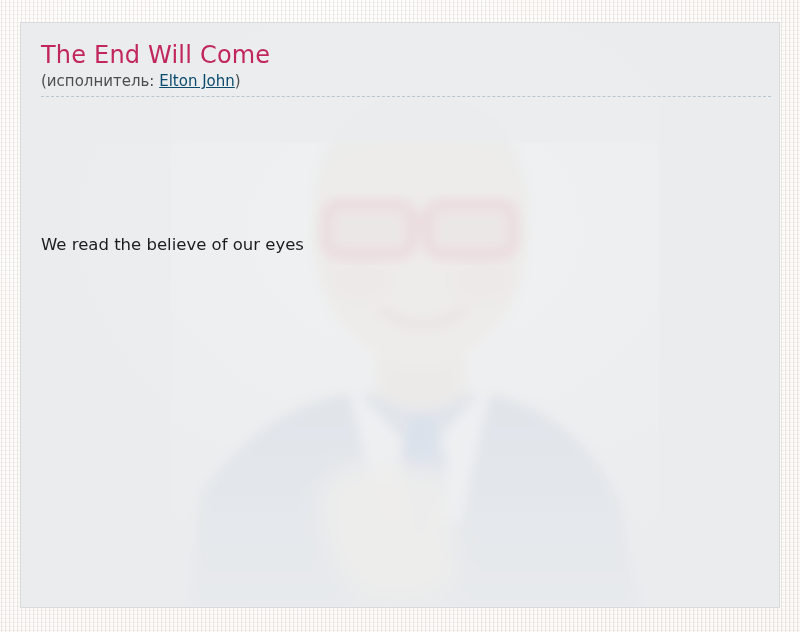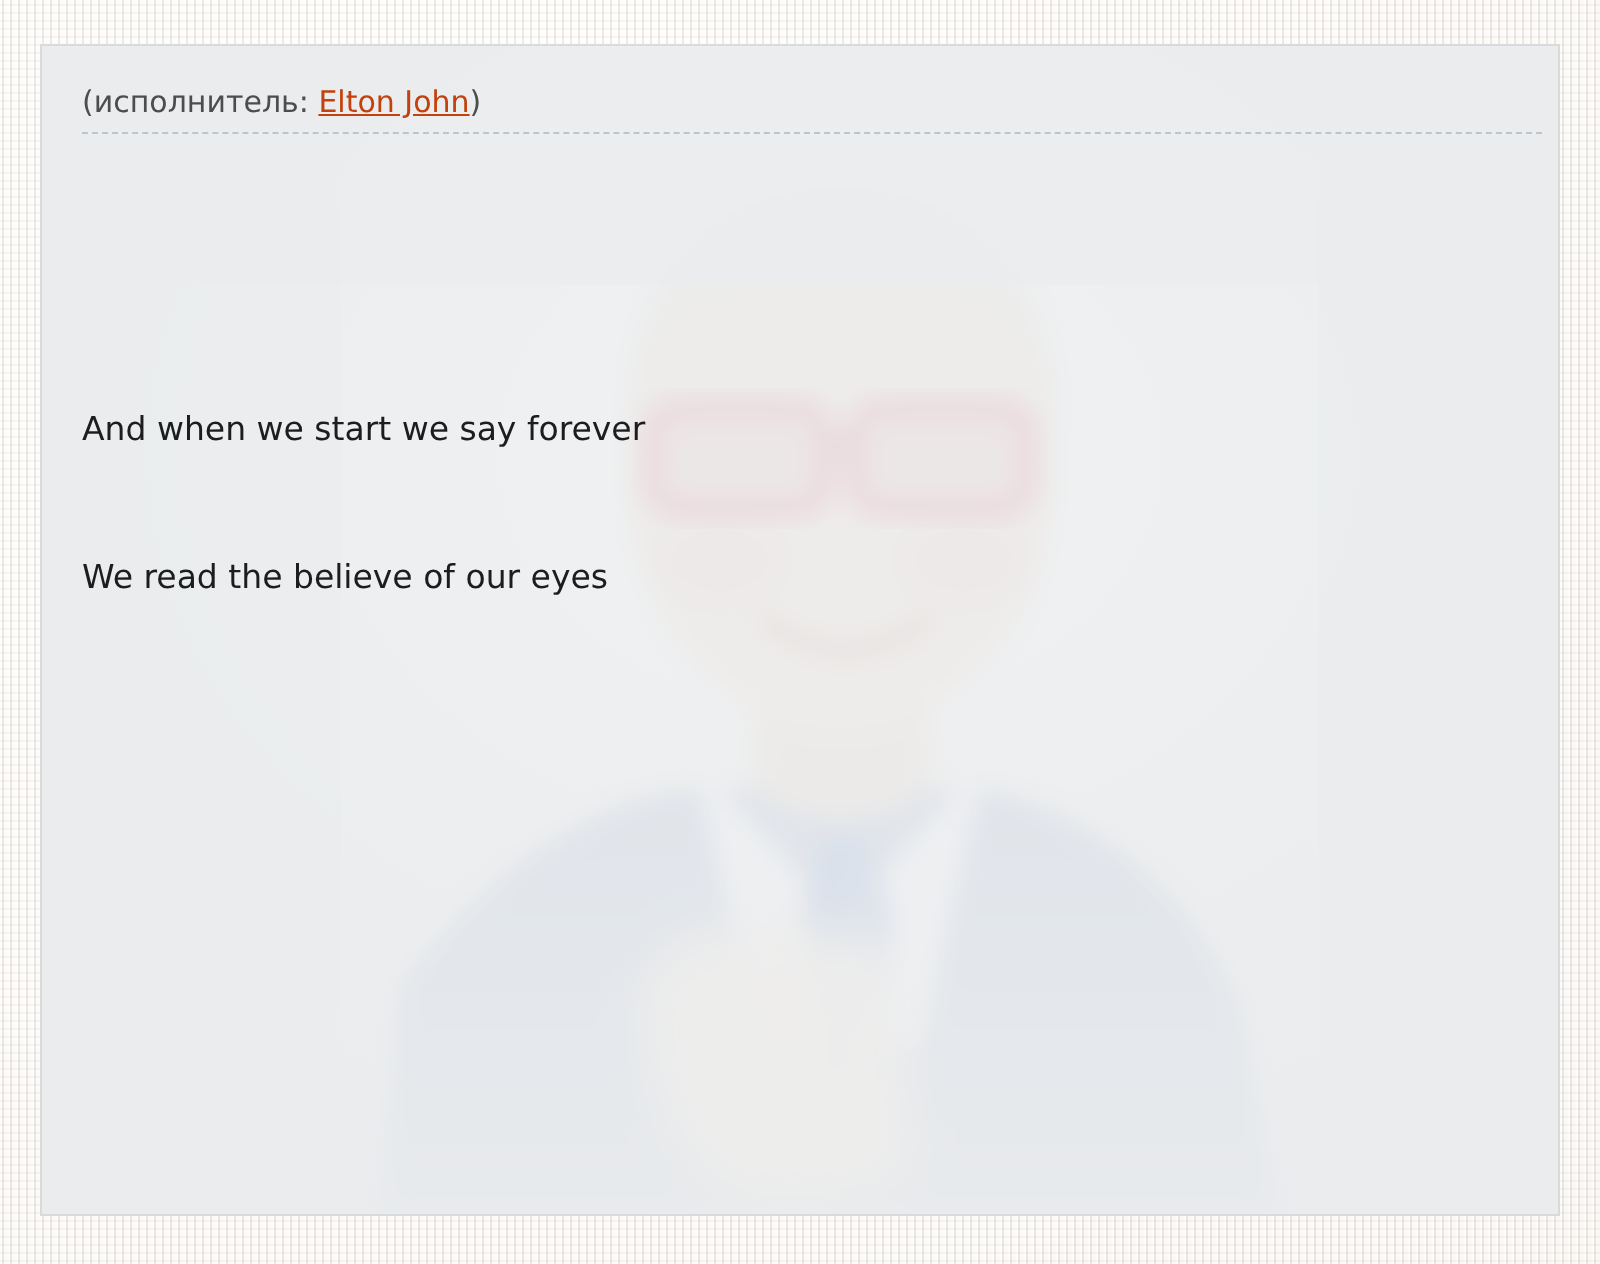--- a/index.html
+++ b/index.html
@@ -83,21 +83,21 @@
     font-size: 15px;
     color: #4d4d4d;
     line-height: 20px;
     padding-bottom: 5px;
     border-bottom: 1px dashed #b9c6cf;
     width: 730px;
     box-sizing: border-box;
   }
 
   #artist-link {
-    color: #c2410c;
+    color: #0c4a6e;
     text-decoration: underline;
     cursor: pointer;
   }
 
   #lyrics {
     margin-top: 13px;
     font-size: 16.5px;
     line-height: 24.6px;
     color: #1d1d1d;
     white-space: pre-wrap;
@@ -174,27 +174,27 @@
     </g>
 
     <rect x="0" y="0" width="760" height="586" fill="#eef0f1" opacity="0.52"></rect>
     <rect x="0" y="0" width="760" height="120" fill="#eaecee" opacity="0.75"></rect>
     <rect x="640" y="0" width="120" height="586" fill="#eaecee" opacity="0.8"></rect>
     <rect x="0" y="0" width="150" height="586" fill="#eaecee" opacity="0.7"></rect>
   </svg>
 
   <div id="panel-inner">
 
+    <h1 id="song-title">The End Will Come</h1>
 
     <div id="artist-line"><span>(исполнитель: </span><span id="artist-link">Elton John</span><span>)</span></div>
 
     <div id="lyrics">
 
       <div class="verse">
-        <span class="lyric-line">And when we start we say forever</span>
         <span class="lyric-line">We read the believe of our eyes</span>
       </div>
 
       
 
       
 
       
 
     </div>

